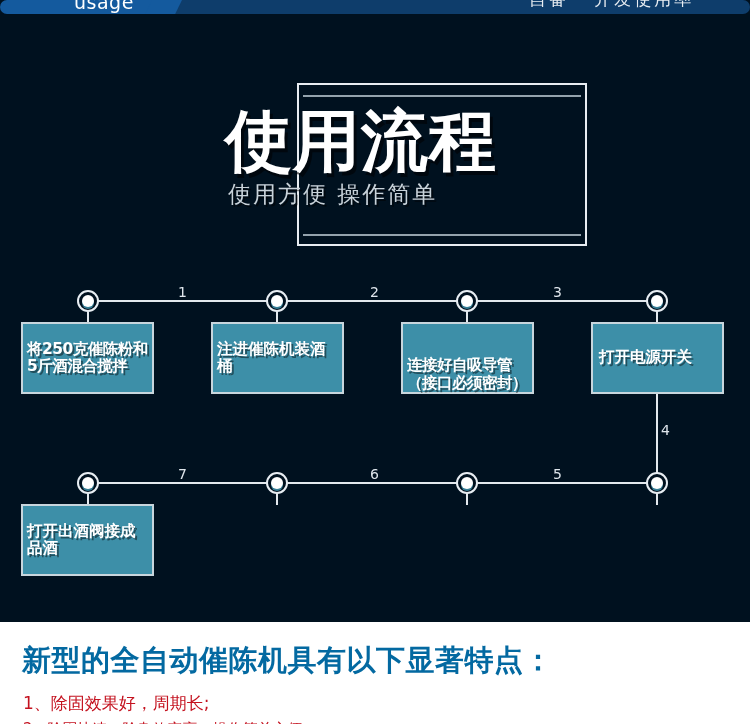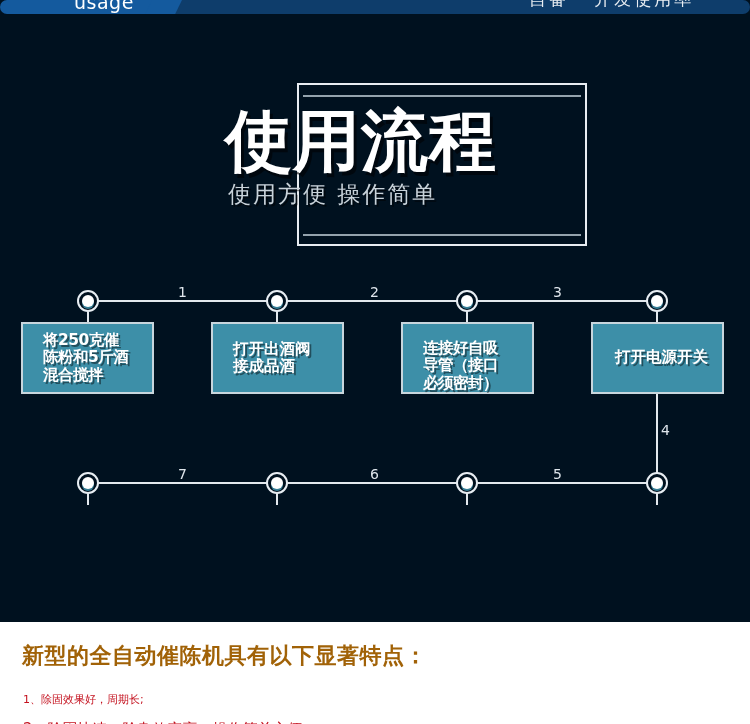--- a/index.html
+++ b/index.html
@@ -187,25 +187,25 @@
   .step-box {
     position: absolute;
     width: 133px;
     height: 72px;
     background: #3d8fa8;
     border: 2px solid #c8d6dd;
     box-sizing: border-box;
     display: flex;
     align-items: center;
     justify-content: flex-start;
-    padding: 0 20px;
+    padding: 0 4px;
   }
   .step-box.center {
-    justify-content: flex-end;
-    padding: 0 14px;
+    justify-content: flex-start;
+    padding: 0 6px;
   }
   .step-box-text {
     font-size: 15.5px;
     font-weight: bold;
     color: #ffffff;
     line-height: 1.12;
     letter-spacing: 0px;
     text-shadow: 2px 2px 0 rgba(0,0,0,0.45);
     font-family: "DejaVu Sans", sans-serif;
   }
@@ -220,32 +220,32 @@
     top: 622px;
     width: 750px;
     height: 102px;
     background: #ffffff;
     overflow: hidden;
   }
   .bottom-heading {
     position: absolute;
     left: 22px;
     top: 19px;
-    font-size: 22px;
+    font-size: 29px;
     font-weight: bold;
-    color: #a16207;
+    color: #0369a1;
     letter-spacing: 0.5px;
     white-space: nowrap;
     font-family: "DejaVu Sans", sans-serif;
   }
   .bottom-item {
     position: absolute;
     left: 23px;
     top: 70px;
-    font-size: 11px;
+    font-size: 17px;
     color: #c4121f;
     white-space: nowrap;
     font-family: "DejaVu Sans", sans-serif;
   }
   .bottom-item-2 {
     position: absolute;
     left: 23px;
     top: 98px;
     font-size: 15px;
     color: #c4121f;
@@ -288,21 +288,21 @@
 
     <div class="line-v" style="left:87px; top:310px; height:13px;"></div>
     <div class="line-v" style="left:276px; top:310px; height:13px;"></div>
     <div class="line-v" style="left:466px; top:310px; height:13px;"></div>
     <div class="line-v" style="left:656px; top:310px; height:13px;"></div>
 
     <div class="step-box" style="left:21px; top:322px;">
       <span class="step-box-text tight">将250克催陈粉和5斤酒混合搅拌</span>
     </div>
     <div class="step-box" style="left:211px; top:322px;">
-      <span class="step-box-text">打开出酒阀接成品酒</span>
+      <span class="step-box-text">注进催陈机装酒桶</span>
     </div>
     <div class="step-box" style="left:401px; top:322px;align-items:flex-end;">
       <span class="step-box-text tight">连接好自吸导管（接口必须密封）</span>
     </div>
     <div class="step-box center" style="left:591px; top:322px;">
       <span class="step-box-text">打开电源开关</span>
     </div>
 
     <div class="line-v" style="left:656px; top:394px; height:95px;"></div>
     <div class="step-num" style="left:661px; top:422px;">4</div>
@@ -316,20 +316,23 @@
 
     <div class="step-num" style="left:178px; top:466px;">7</div>
     <div class="step-num" style="left:370px; top:466px;">6</div>
     <div class="step-num" style="left:553px; top:466px;">5</div>
 
     <div class="line-v" style="left:87px; top:492px; height:13px;"></div>
     <div class="line-v" style="left:276px; top:492px; height:13px;"></div>
     <div class="line-v" style="left:466px; top:492px; height:13px;"></div>
     <div class="line-v" style="left:656px; top:492px; height:13px;"></div>
 
+    <div class="step-box" style="left:21px; top:504px;">
+      <span class="step-box-text">打开出酒阀接成品酒</span>
+    </div>
 
   </div>
 
   <div class="bottom">
     <div class="bottom-heading">新型的全自动催陈机具有以下显著特点：</div>
     <div class="bottom-item">1、除固效果好，周期长;</div>
     <div class="bottom-item-2">2、除固快速、除杂效率高、操作简单方便;</div>
   </div>
 
 </div>

